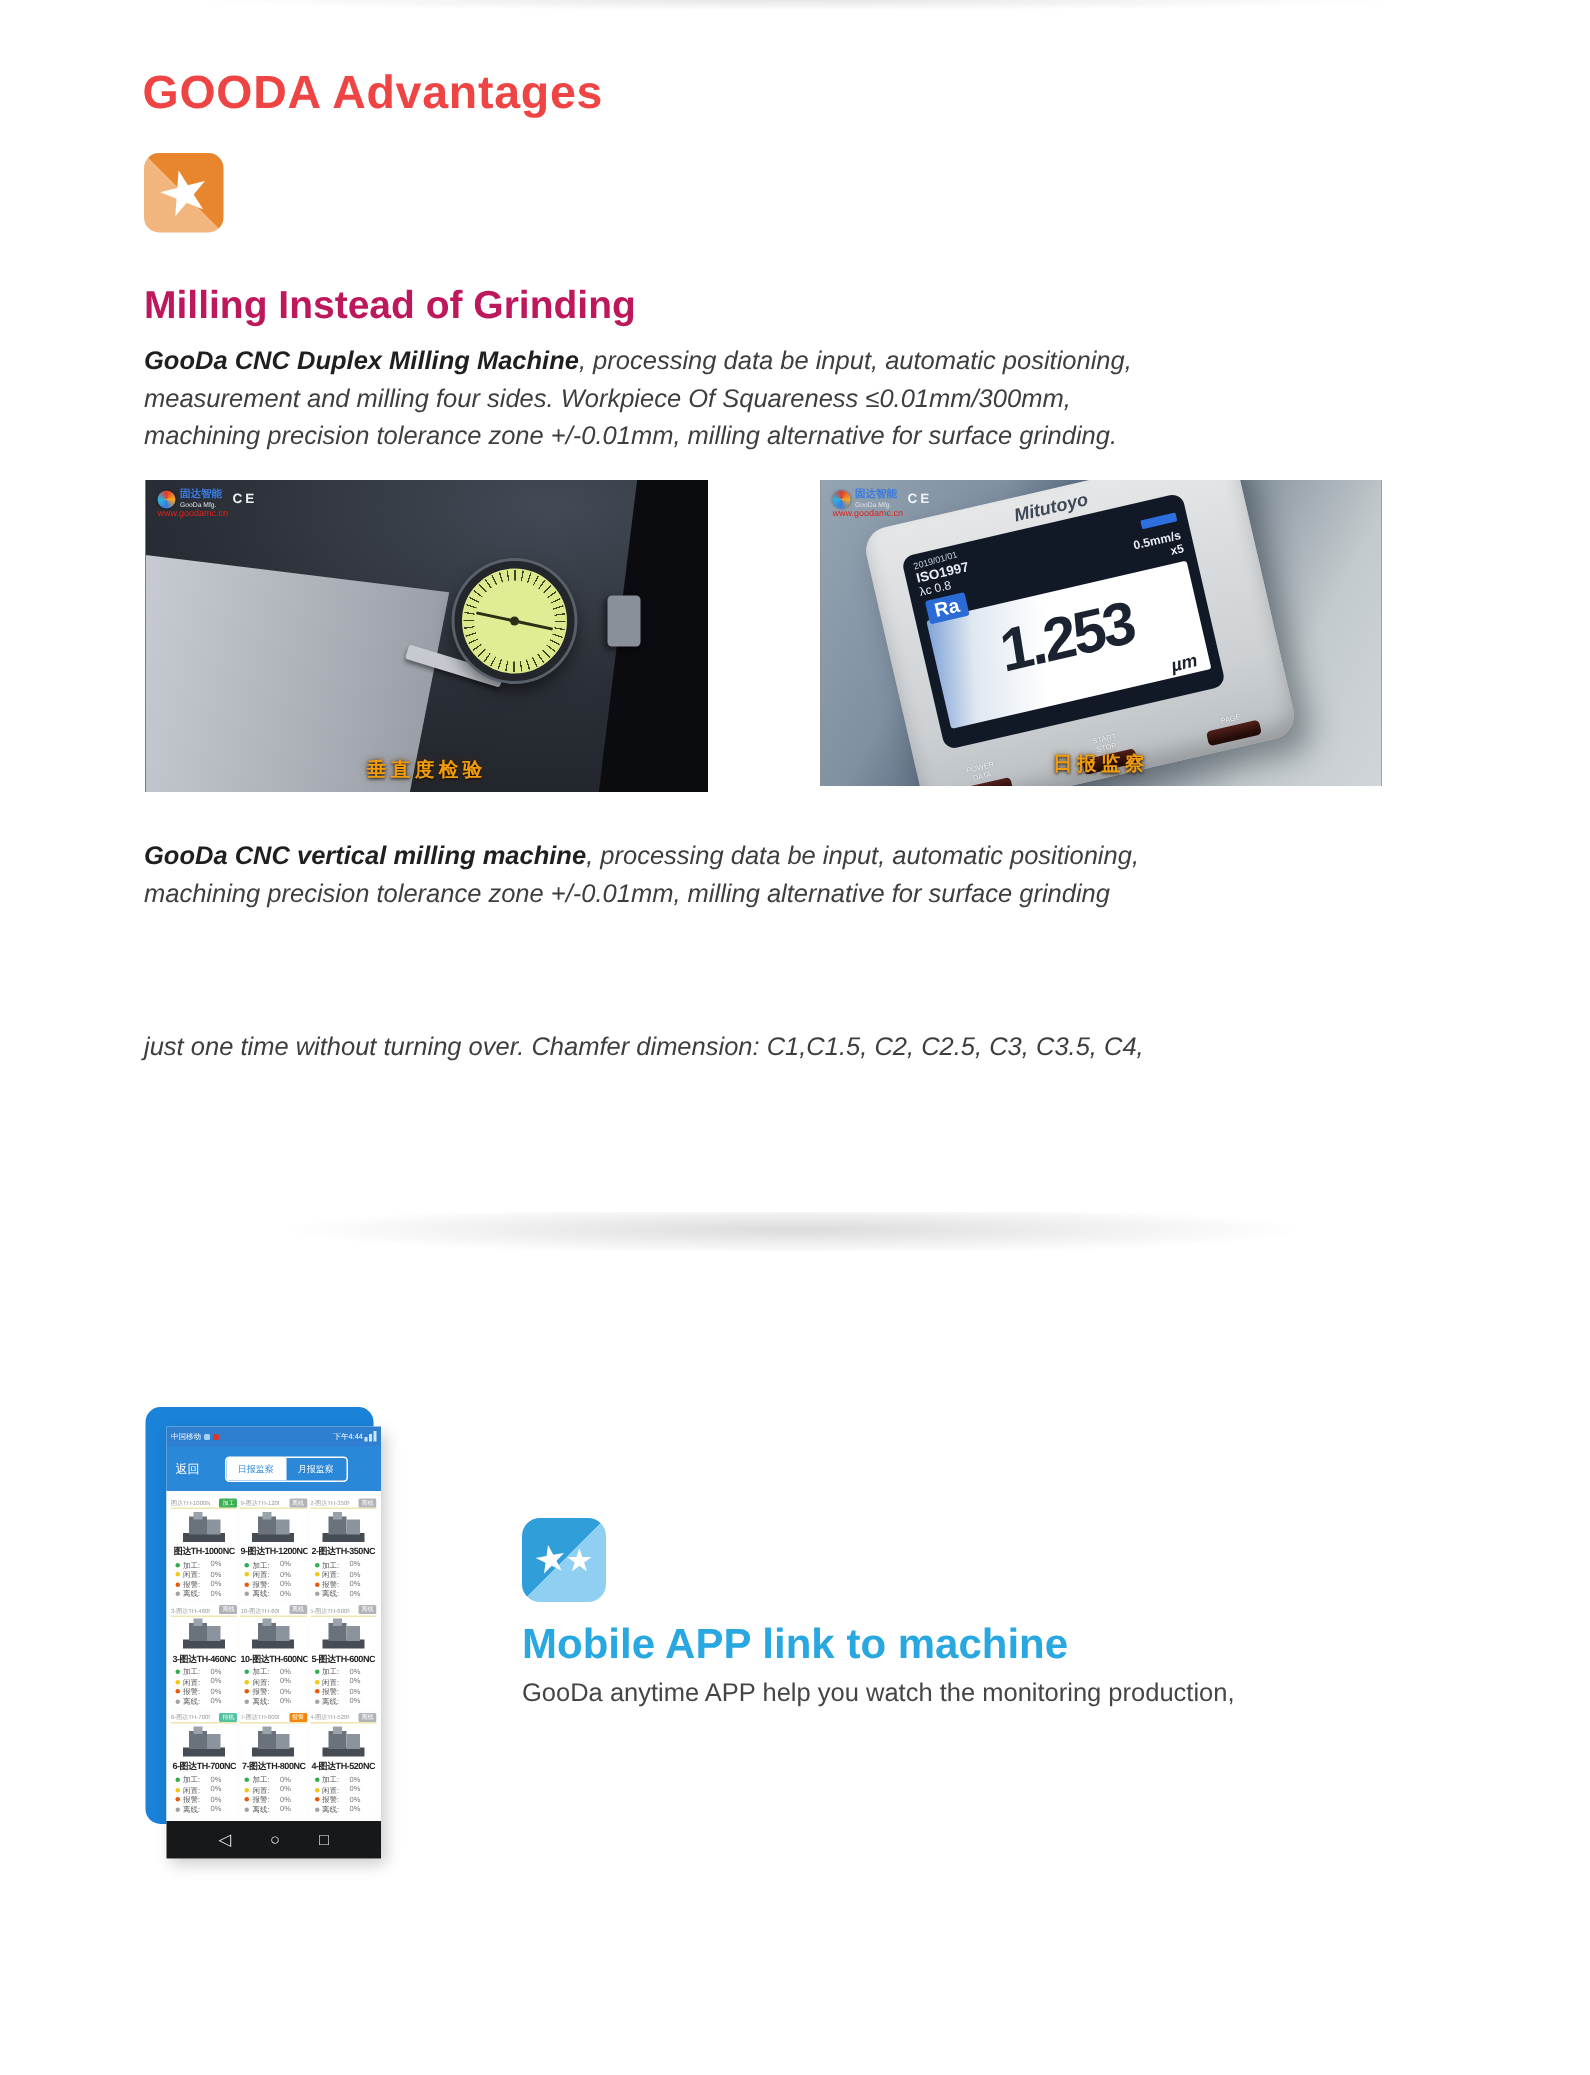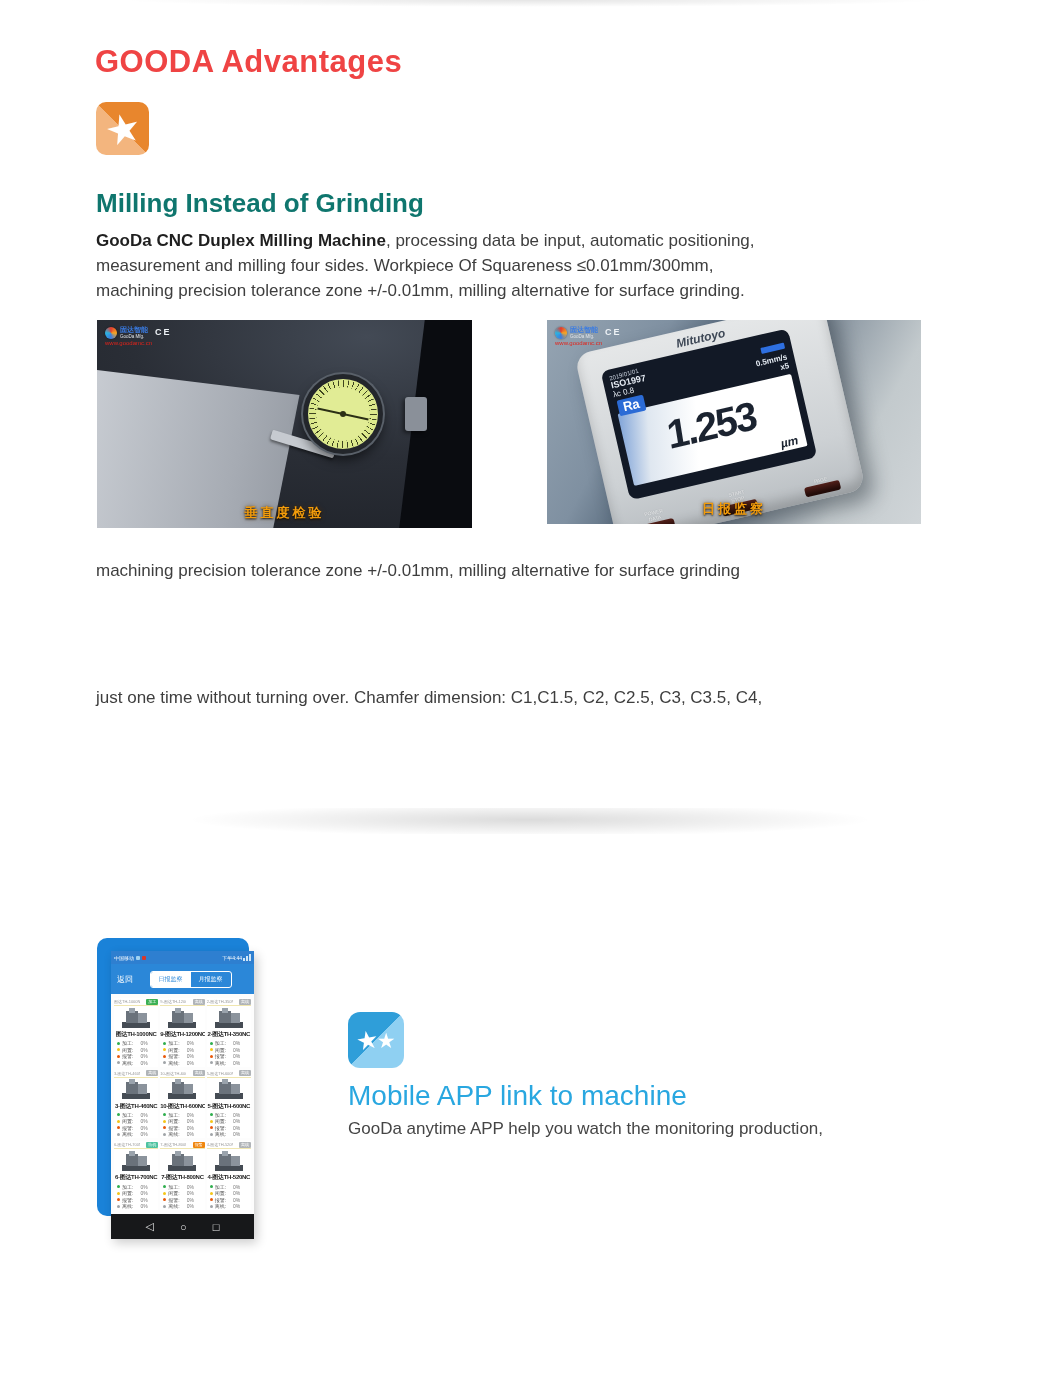--- a/index.html
+++ b/index.html
@@ -6,36 +6,36 @@
   .canvas{position:relative;width:1060px;height:1383px;background:#fff;overflow:hidden;
           font-family:"Liberation Sans",sans-serif;color:#3e3e3e;}
   .abs{position:absolute;}
 
   
   .soft-shadow{background:radial-gradient(50% 90% at 50% 45%, rgba(0,0,0,0.14), rgba(0,0,0,0) 72%);}
   .soft-shadow.top{background:radial-gradient(55% 100% at 50% 0%, rgba(0,0,0,0.10), rgba(0,0,0,0) 70%);}
 
   
   .page-title{left:95px;top:44px;font-size:31px;font-weight:800;color:#ef4444;letter-spacing:.5px;}
-  .h-orange{left:96px;top:188px;font-size:26px;font-weight:700;color:#0f766e;}
-  .h-blue{left:348px;top:1080px;font-size:28px;font-weight:400;color:#29a7e0;}
+  .h-orange{left:96px;top:188px;font-size:26px;font-weight:700;color:#be185d;}
+  .h-blue{left:348px;top:1080px;font-size:28px;font-weight:700;color:#29a7e0;}
 
   
   .icon-sq{border-radius:10px;display:flex;align-items:center;justify-content:center;}
   .icon-orange{left:96px;top:102px;width:53px;height:53px;
     background:linear-gradient(45deg,#f3b57e 49.5%,#e8862d 50%);}
   .icon-blue{left:348px;top:1012px;width:56px;height:56px;border-radius:12px;
     background:linear-gradient(135deg,#2f9ed9 49.5%,#8fd0f2 50%);}
   .icon-sq .star{color:#fff;line-height:1;}
   .icon-orange .star{font-size:40px;transform:rotate(-14deg);}
   .icon-blue .star1{font-size:25px;transform:rotate(-10deg);margin-right:-2px;}
   .icon-blue .star2{font-size:21px;}
 
   
-  .para{width:900px;font-size:17px;line-height:25px;color:#3e3e3e;}
+  .para{width:900px;font-size:17px;line-height:25px;color:#3e3e3e;font-style:italic;}
   .para b{color:#1f1f1f;}
   .p1{left:96px;top:228px;} .p2{left:96px;top:558px;} .p3{left:96px;top:685px;}
   .papp{left:348px;top:1116px;width:560px;font-size:17px;line-height:26px;color:#454545;}
 
   
   .photo{overflow:hidden;background:#20242b;}
   .photo1{left:97px;top:320px;width:375px;height:208px;}
   .photo2{left:547px;top:320px;width:374px;height:204px;}
   .fill{position:absolute;inset:0;}
   .p1bg{background:radial-gradient(140% 130% at 72% 8%, #434a55 0%, #2a2e36 45%, #1a1d23 100%);}
@@ -224,20 +224,21 @@
           <div class="wm-en">GooDa Mfg.</div>
         </span>
         <span class="wm-ce">CE</span>
       </div>
       <div class="wm-url">www.goodamc.cn</div>
     </div>
     <div class="caption">日报监察</div>
   </div>
 
   <div class="abs para p2">
+    <div><b>GooDa CNC vertical milling machine</b><span>, processing data be input, automatic positioning,</span></div>
     <div>machining precision tolerance zone +/-0.01mm, milling alternative for surface grinding</div>
   </div>
 
   <div class="abs para p3">
     <div>just one time without turning over.  Chamfer dimension: C1,C1.5, C2, C2.5, C3, C3.5, C4,</div>
   </div>
 
   <div class="abs soft-shadow" style="left:55px;top:808px;width:950px;height:26px;"></div>
 
   <div class="abs phone-blue"></div>

